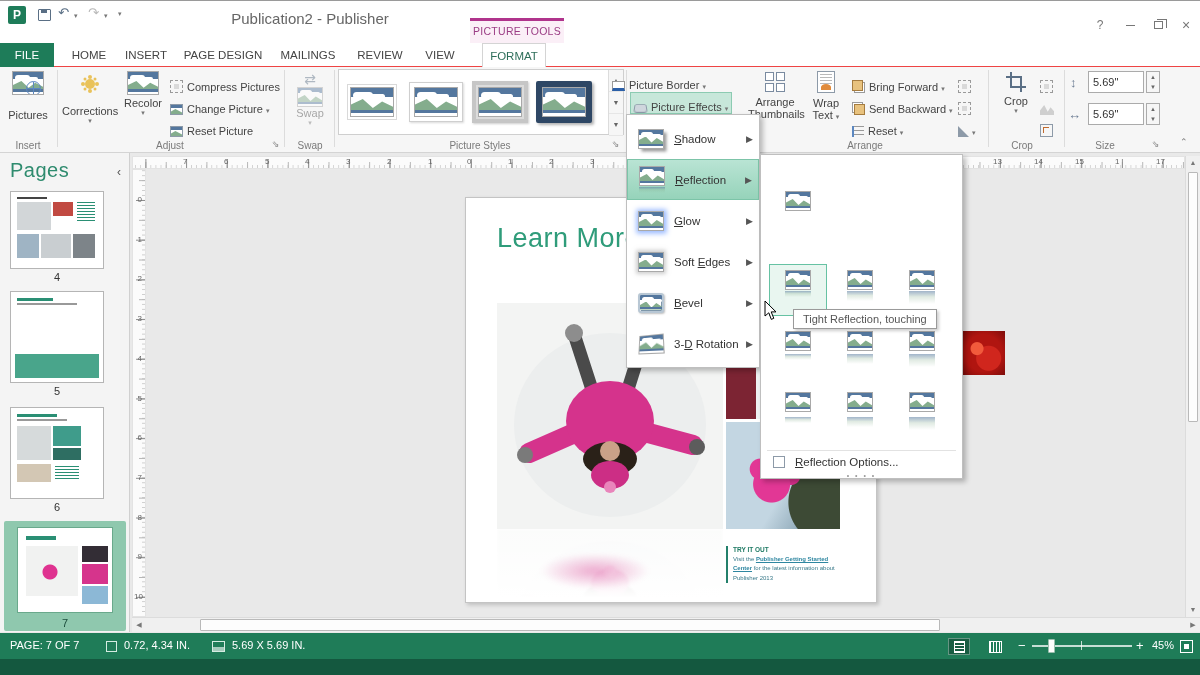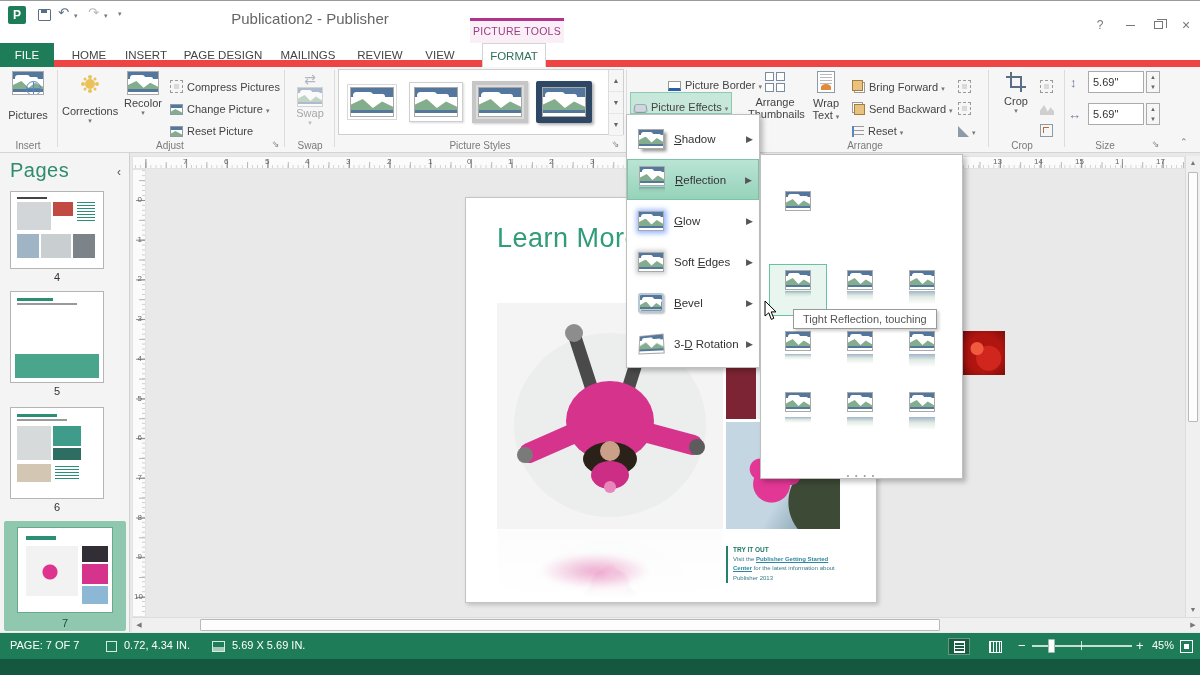--- a/index.html
+++ b/index.html
@@ -14,21 +14,21 @@
   .glyphbtn{font-size:13px;color:#5a6f85;line-height:16px}
   .dis{color:#b9b9b9}
   .caret{font-size:7px;color:#777}
   .apptitle{left:200px;top:9px;width:220px;text-align:center;font-size:15px;color:#666;white-space:nowrap}
   .ctxhdr{left:470px;top:17px;width:94px;height:25px;background:#fbeff7;border-top:3px solid #b0348c;text-align:center;font-size:10.5px;color:#9b3d85;line-height:20px;letter-spacing:.3px}
   .winbtn{top:15px;width:20px;height:18px;text-align:center;font-size:12px;color:#777;line-height:18px}
   .minbar{display:inline-block;width:9px;height:1.5px;background:#777;vertical-align:3px}
   .restico{display:inline-block;width:9px;height:8px;border:1px solid #777;position:relative;vertical-align:0}
   .restico::before{content:"";position:absolute;left:2px;top:-3px;width:9px;height:8px;border:1px solid #777;border-bottom:none;border-left:none}
   
-  .tabsrow{position:absolute;left:0;top:42px;right:0;height:24px;background:#fff;border-bottom:7px solid #ef4444}
+  .tabsrow{position:absolute;left:0;top:42px;right:0;height:24px;background:#fff;border-bottom:1px solid #ef4444}
   .tab{position:absolute;top:0;height:24px;line-height:24px;font-size:11.5px;color:#444;text-align:center}
   .tab.file{background:#1e7c59;color:#fff;width:54px;left:0}
   .tab.active{background:#fff;border:1px solid #d4d4d4;border-bottom:1px solid #fff;height:25px;color:#2e6e5a}
   .username{font-size:11px;color:#555}
   .avatar{left:1170px;top:44px;width:20px;height:20px;border-radius:2px;background:linear-gradient(135deg,#c9a07a 0 45%,#39506b 45%)}
   
   .ribbon{position:absolute;left:0;top:66px;right:0;height:86px;background:#f6f6f6;border-bottom:1px solid #d4d4d4}
   .grplabel{position:absolute;top:73px;font-size:10px;color:#7a7a7a;text-align:center;white-space:nowrap}
   .gsep{position:absolute;top:3px;bottom:5px;width:1px;background:#dcdcdc}
   .bigbtn{position:absolute;text-align:center;font-size:11px;color:#444}
@@ -259,21 +259,21 @@
       <div class="gscroll">
         <div>▲</div>
         <div>▼</div>
         <div>▼</div>
       </div>
     </div>
     <div class="grplabel" style="left:430px;width:100px">Picture Styles</div>
     <div class="launcher" style="left:612px;top:72px">⇘</div>
     <div class="gsep" style="left:626px"></div>
 
-    <div class="smallbtn" style="left:668px;top:4px">
+    <div class="smallbtn" style="left:612px;top:4px">
       <span class="ic borderic"></span>
       <span>Picture Border</span>&nbsp;<span class="caret">▾</span>
     </div>
     <div class="smallbtn" style="left:630px;top:25px;background:#c7e7da;border:1px solid #8ccbb2;padding:0 3px;height:22px">
       <span class="ic cube"></span>
       <span>Picture Effects</span>&nbsp;<span class="caret">▾</span>
     </div>
 
     <div class="bigbtn" style="left:748px;top:4px;width:54px">
       <span class="grid4">
@@ -556,20 +556,24 @@
         </span>
         <span class="refl h2" style="margin-top:5px"></span>
       </div>
     <div class="vcell" style="left:132px;top:231px">
         <span class="land sm">
           <b></b>
           <u></u>
         </span>
         <span class="refl h3" style="margin-top:5px"></span>
       </div>
+    <div class="optrow">
+      <span class="optic"></span>
+      <span><span class="mn">R</span><span>eflection Options...</span></span>
+    </div>
     <div class="dots">• • • •</div>
   </div>
 
   <div class="tooltip">Tight Reflection, touching</div>
   <svg class="cursor" width="14" height="20">
       <polygon points="1,0 1,15 4.8,11.8 7.3,18.4 9.8,17.3 7.2,10.9 12,10.9" fill="#fff" stroke="#000" stroke-width="1"></polygon>
     </svg>
 
   <div class="vsb">
     <div class="arr" style="top:0">▲</div>

